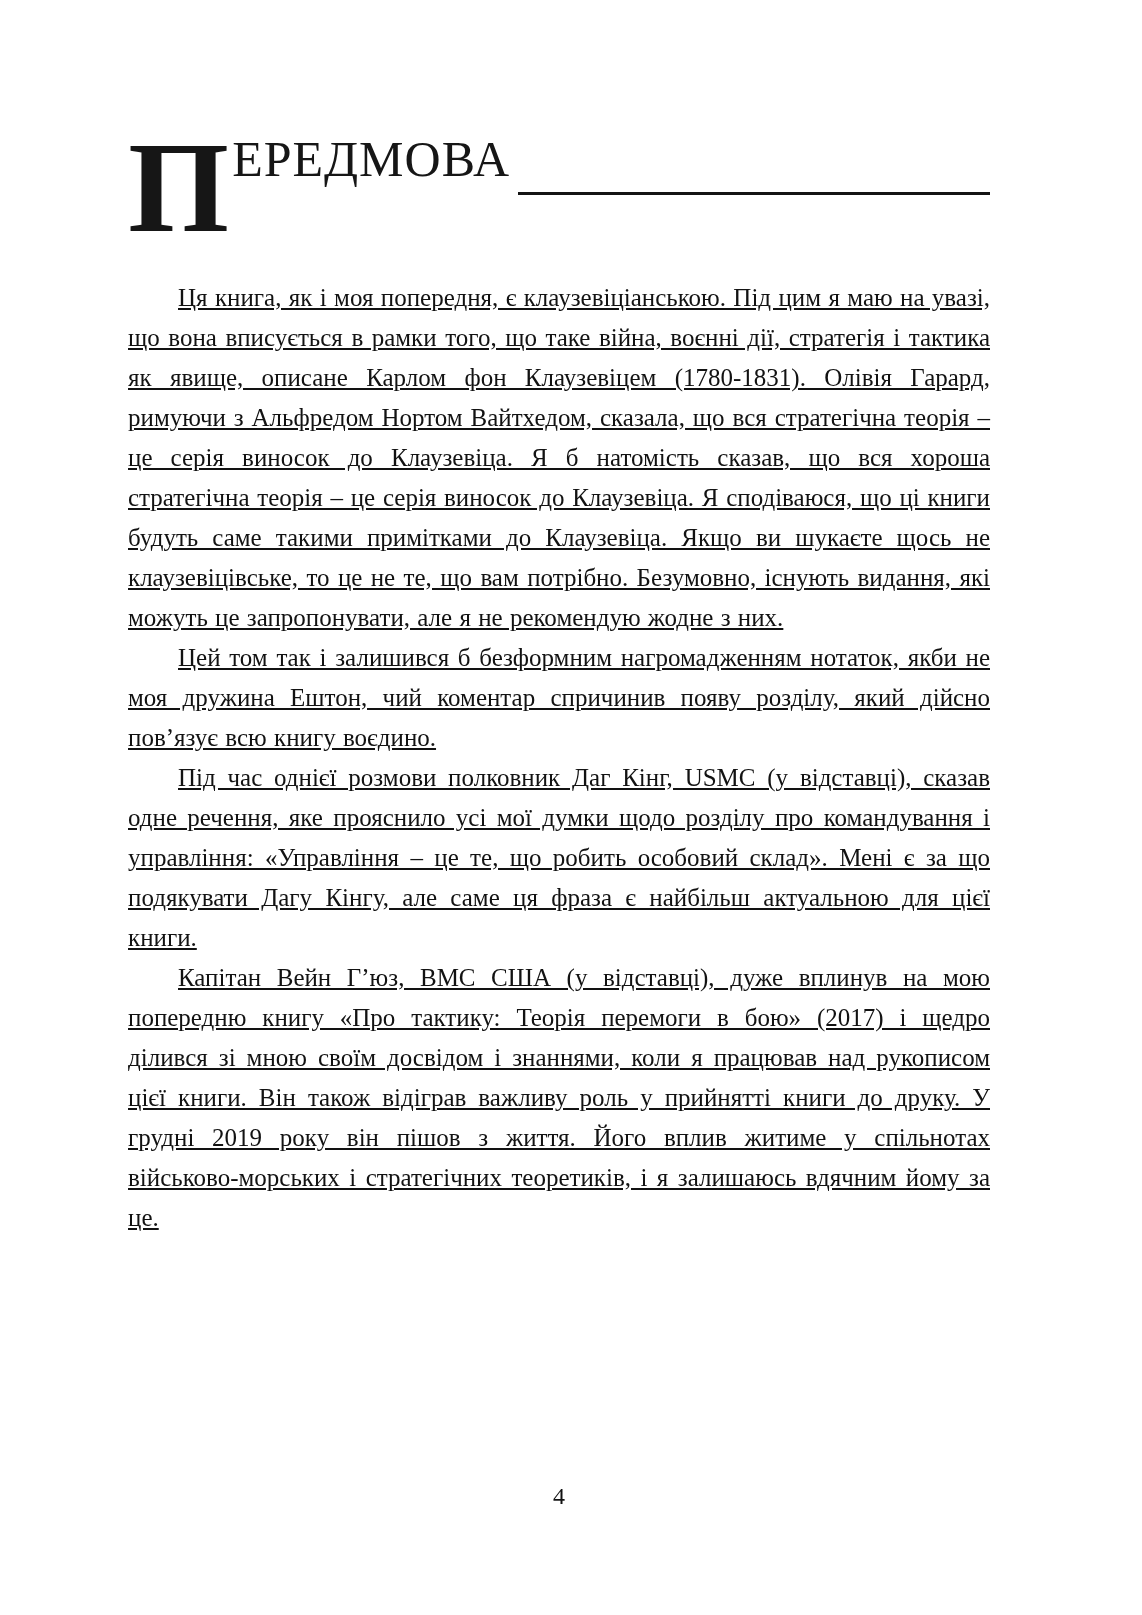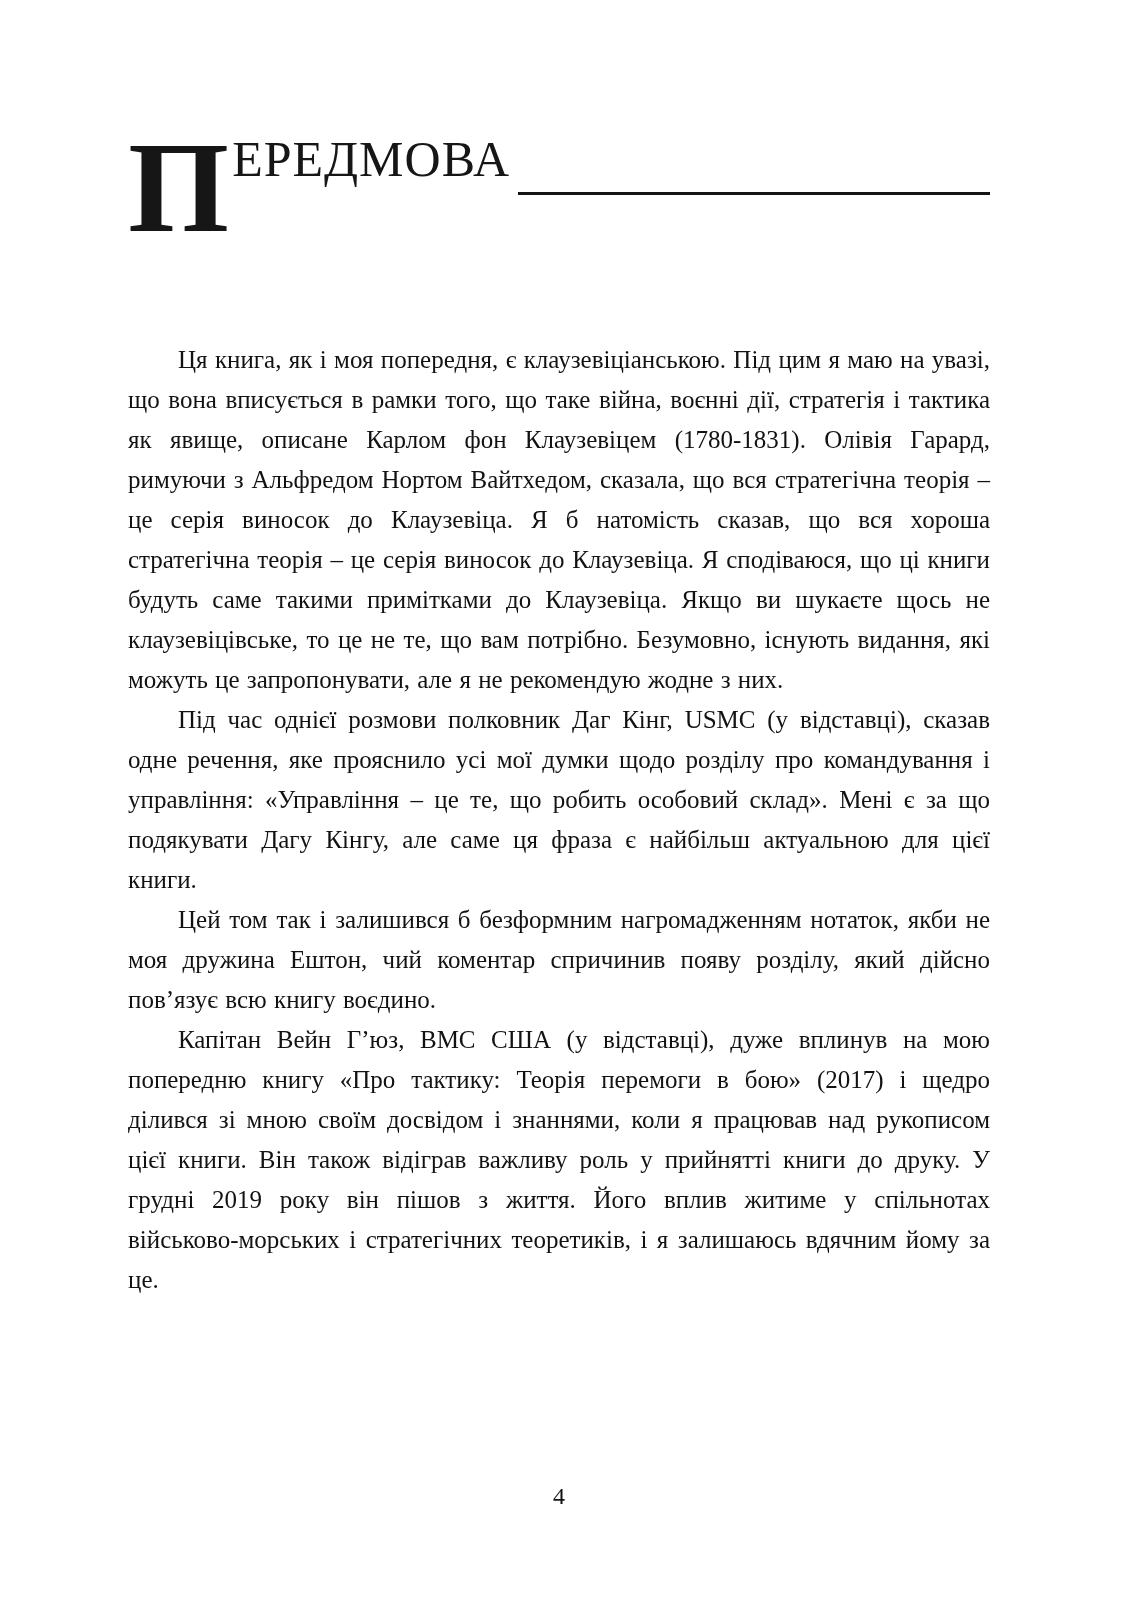--- a/index.html
+++ b/index.html
@@ -44,21 +44,22 @@
     text-align: right;
   }
   .heading-rule {
     flex: 1;
     height: 3px;
     background: #141414;
     margin-top: 52px;
     margin-left: 8px;
   }
   .body-text {
-    margin-top: 104px;
+    margin-top: 42px;
+    text-decoration: underline;
   }
   .body-text p {
     margin: 0;
     font-size: 25px;
     line-height: 40px;
     text-align: justify;
     text-indent: 50px;
     color: #121212;
     word-spacing: 1px;
   }
@@ -78,22 +79,22 @@
 <div class="page">
 
   <header class="chapter-heading">
     <span class="dropcap">П</span>
     <span class="heading-rest">ЕРЕДМОВА</span>
     <span class="heading-rule"></span>
   </header>
 
   <main class="body-text">
     <p>Ця книга, як і моя попередня, є клаузевіціанською. Під цим я маю на увазі, що вона вписується в рамки того, що таке війна, воєнні дії, стратегія і тактика як явище, описане Карлом фон Клаузевіцем (1780-1831). Олівія Гарард, римуючи з Альфредом Нортом Вайтхедом, сказала, що вся стратегічна теорія – це серія виносок до Клаузевіца. Я б натомість сказав, що вся хороша стратегічна теорія – це серія виносок до Клаузевіца. Я сподіваюся, що ці книги будуть саме такими примітками до Клаузевіца. Якщо ви шукаєте щось не клаузевіцівське, то це не те, що вам потрібно. Безумовно, існують видання, які можуть це запропонувати, але я не рекомендую жодне з них.</p>
+    <p>Цей том так і залишився б безформним нагромадженням нотаток, якби не моя дружина Ештон, чий коментар спричинив появу розділу, який дійсно пов’язує всю книгу воєдино.</p>
     <p>Під час однієї розмови полковник Даг Кінг, USMC (у відставці), сказав одне речення, яке прояснило усі мої думки щодо розділу про командування і управління: «Управління – це те, що робить особовий склад». Мені є за що подякувати Дагу Кінгу, але саме ця фраза є найбільш актуальною для цієї книги.</p>
-    <p>Цей том так і залишився б безформним нагромадженням нотаток, якби не моя дружина Ештон, чий коментар спричинив появу розділу, який дійсно пов’язує всю книгу воєдино.</p>
     <p>Капітан Вейн Г’юз, ВМС США (у відставці), дуже вплинув на мою попередню книгу «Про тактику: Теорія перемоги в бою» (2017) і щедро ділився зі мною своїм досвідом і знаннями, коли я працював над рукописом цієї книги. Він також відіграв важливу роль у прийнятті книги до друку. У грудні 2019 року він пішов з життя. Його вплив житиме у спільнотах військово-морських і стратегічних теоретиків, і я залишаюсь вдячним йому за це.</p>
   </main>
 
   <footer>
     <div class="page-number">4</div>
   </footer>
 
 </div>
 
 </body></html>

